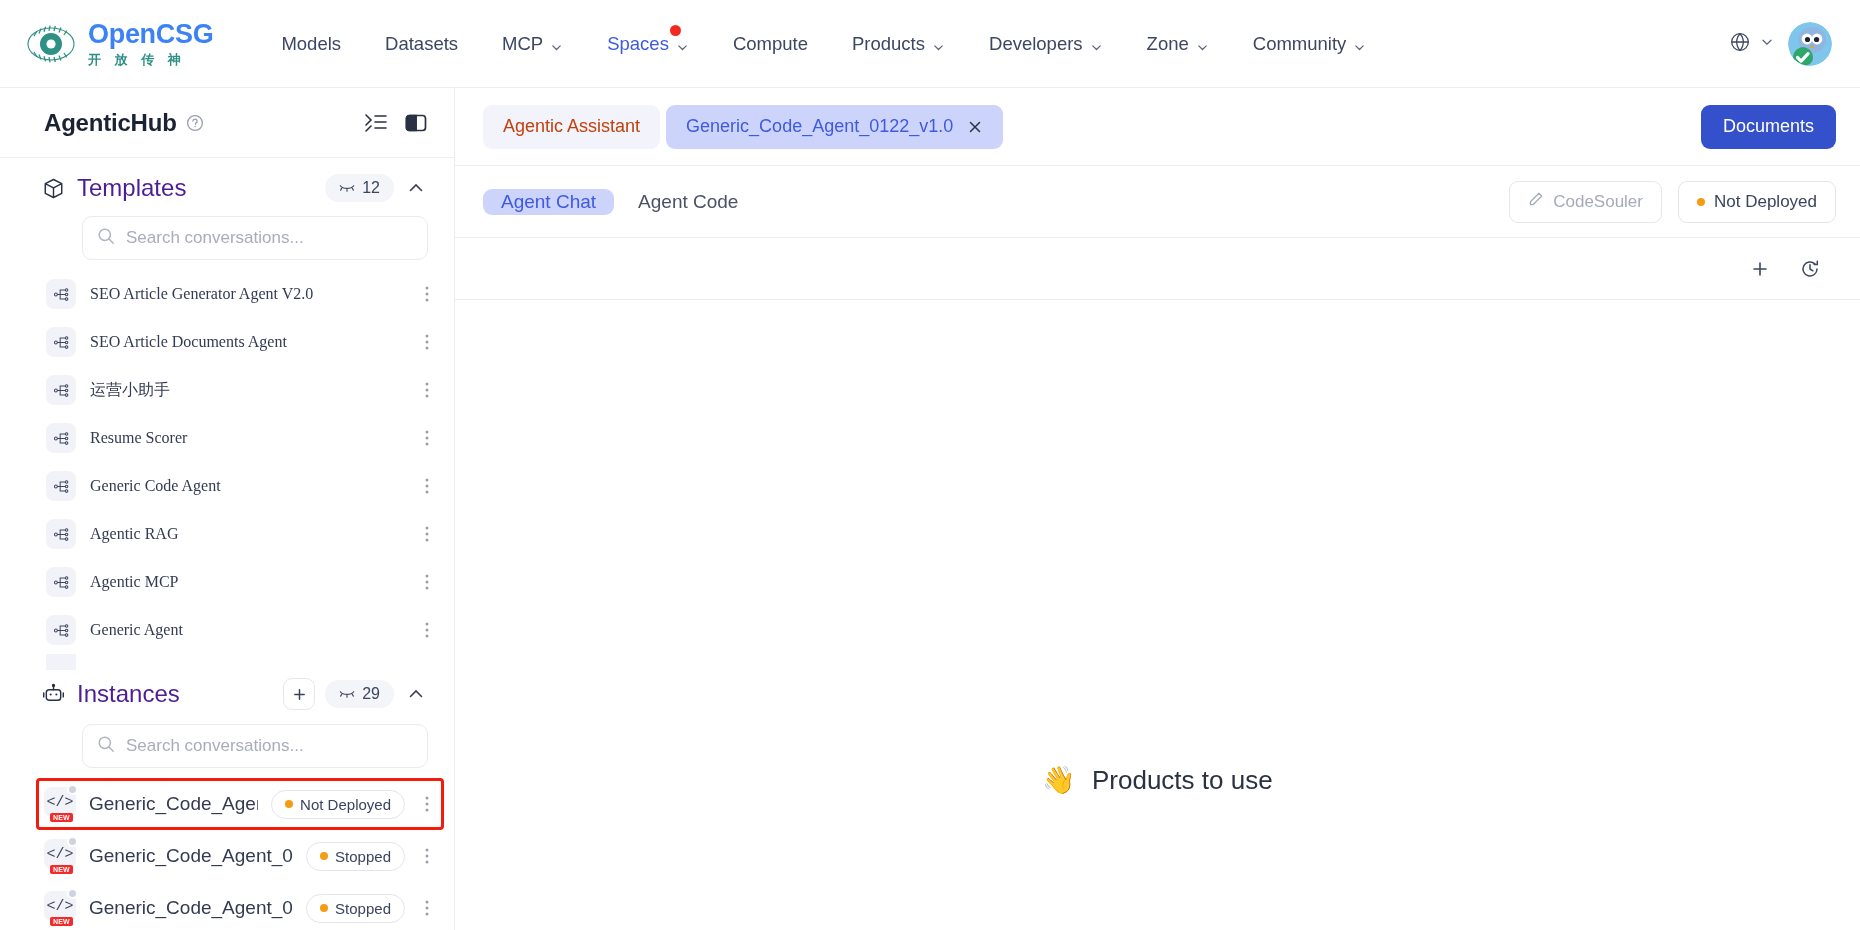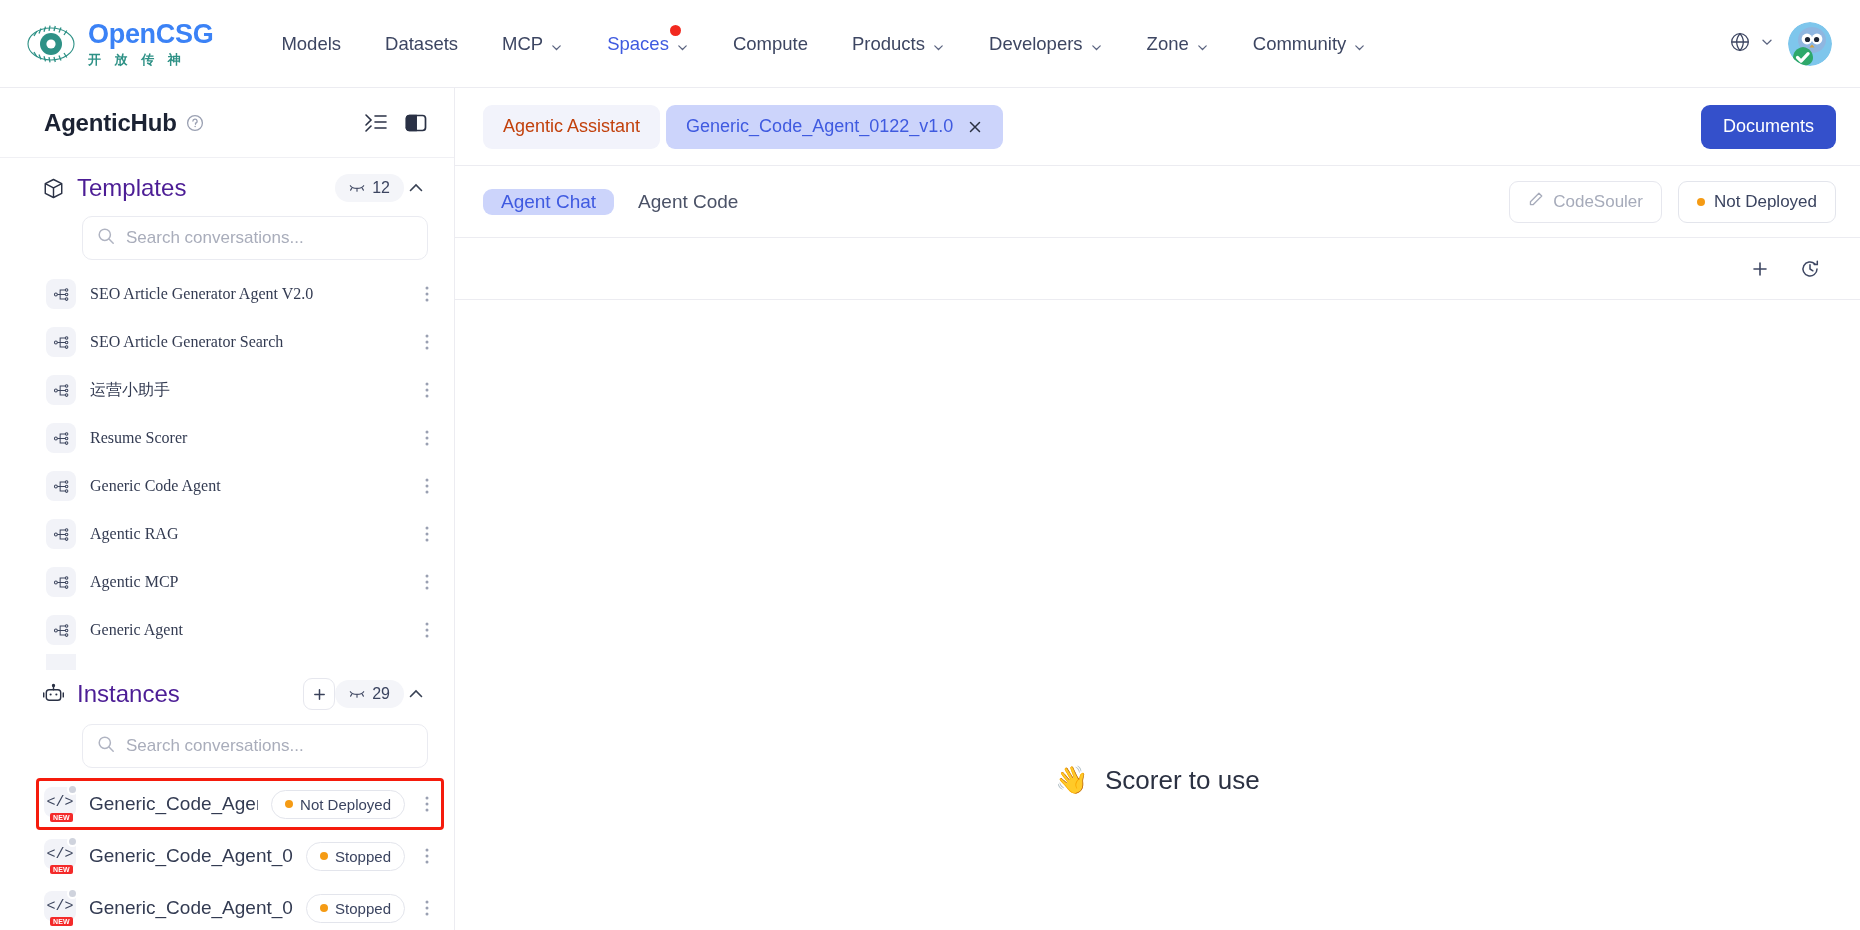--- a/index.html
+++ b/index.html
@@ -68,21 +68,21 @@
   .help-ic { margin-left: 9px; display: inline-flex; }
   .sb-head-icons { margin-left: auto; display: flex; align-items: center; gap: 16px; }
   .sb-ic { cursor: pointer; display: flex; }
 
   .section-head {
     display: flex; align-items: center;
     padding: 16px 26px 12px 42px;
   }
   .section-head .sec-ic { margin-right: 12px; display: flex; }
   .section-title { font-size: 24px; font-weight: 400; color: #4c1d95; }
-  .sec-right { margin-left: auto; display: flex; align-items: center; }
+  .sec-right { margin-left: auto; display: flex; align-items: center; gap: 10px; }
   .plus-btn {
     width: 32px; height: 32px; border: 1px solid #e6e7ee; border-radius: 9px;
     display: flex; align-items: center; justify-content: center;
     cursor: pointer; background: #fff; color: #39415a; font-size: 20px; line-height: 1;
   }
   .count-pill {
     display: flex; align-items: center; gap: 7px;
     background: #f4f5f9; border-radius: 14px;
     padding: 5px 14px; font-size: 16px; color: #3b4460; cursor: pointer;
   }
@@ -424,21 +424,21 @@
       <div class="tpl-item">
         <span class="tpl-ic">
           <svg viewBox="0 0 20 20" width="17" height="17" fill="none" stroke="#3d465e" stroke-width="1.2">
               <circle cx="3.4" cy="10" r="1.7"></circle>
               <circle cx="16" cy="4.6" r="1.5"></circle>
               <circle cx="16" cy="10" r="1.5"></circle>
               <circle cx="16" cy="15.4" r="1.5"></circle>
               <path d="M5.1 10h3.3M8.4 10V4.6h6.1M8.4 10h6.1M8.4 10v5.4h6.1"></path>
             </svg>
         </span>
-        <span class="tpl-name">SEO Article Generator Search</span>
+        <span class="tpl-name">SEO Article Documents Agent</span>
         <span class="dots">
           <svg viewBox="0 0 4 18" width="4" height="18" fill="#9aa0b2">
               <circle cx="2" cy="3" r="1.5"></circle>
               <circle cx="2" cy="9" r="1.5"></circle>
               <circle cx="2" cy="15" r="1.5"></circle>
             </svg>
         </span>
       </div>
       <div class="tpl-item">
         <span class="tpl-ic">
@@ -720,18 +720,18 @@
           <path d="M17 10a7 7 0 1 1-2.2-5.1"></path>
             <path d="M17.3 2.3 V5.4 H14.2"></path>
             <path d="M10 5.8 V10 l2.9 1.8"></path>
         </svg>
       </span>
     </div>
 
     <div class="canvas">
       <div class="welcome">
         <span class="wave">👋</span>
-        <span>Scorer to use</span>
+        <span>Products to use</span>
       </div>
     </div>
 
   </div>
 </div>
 
 </body></html>

